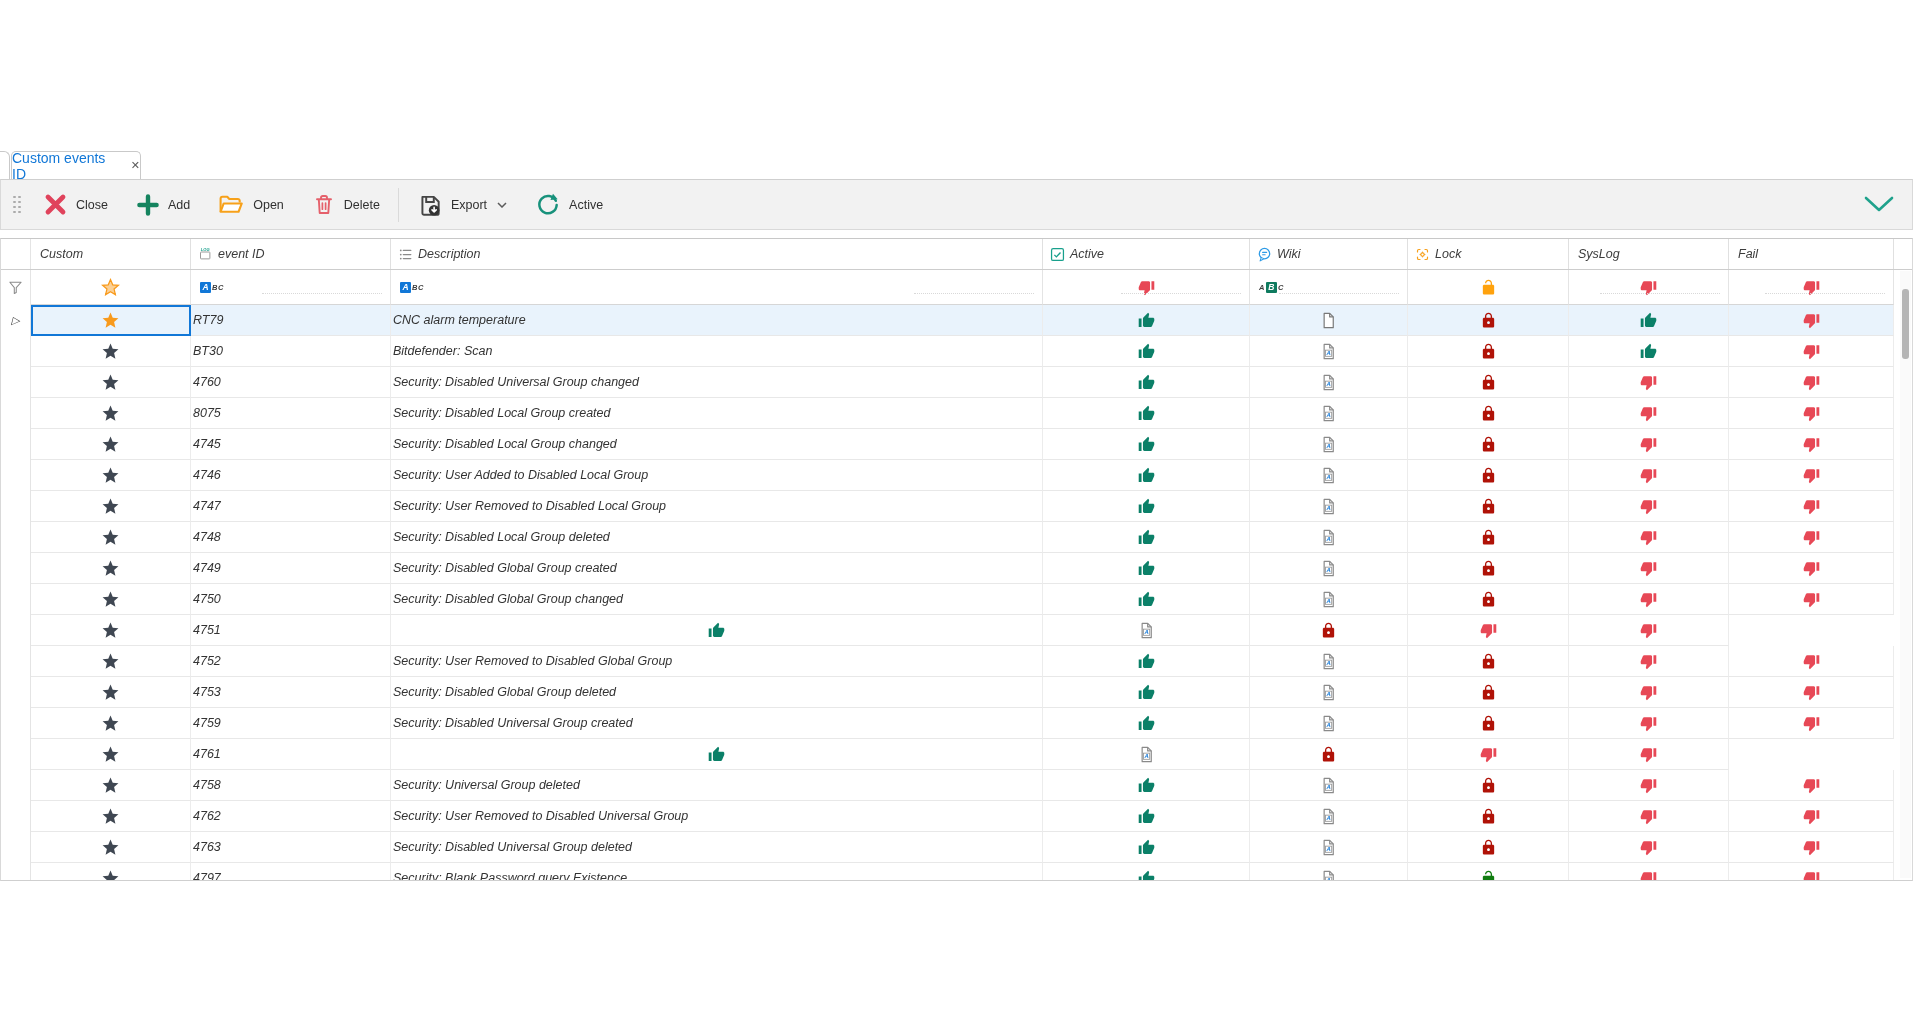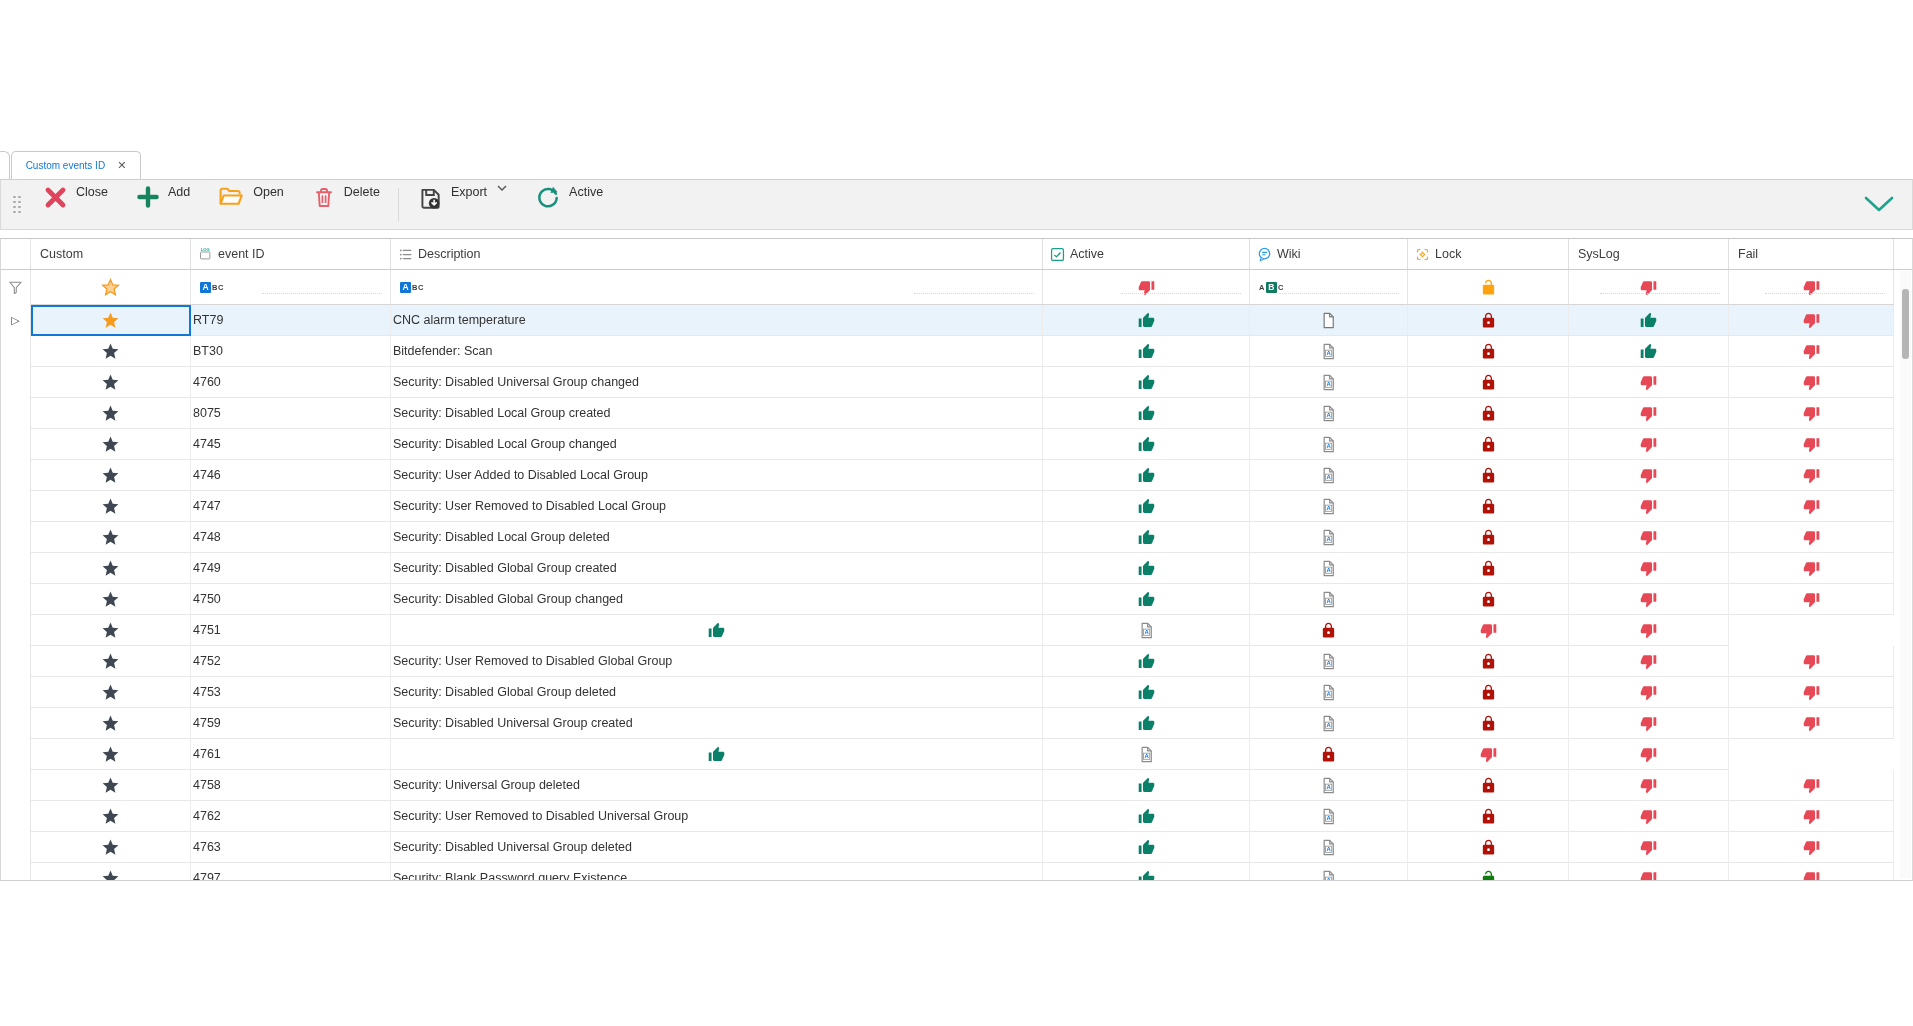--- a/index.html
+++ b/index.html
@@ -10,44 +10,44 @@
   }
   .app{position:absolute;left:0;top:148px;width:1913px;height:733px;}
 
   
   .tabbar{position:relative;height:31px;background:#fff;}
   .tab-sliver{position:absolute;left:0;top:3px;bottom:0;width:9px;background:#fff;
     border:1px solid #c9c9c9;border-left:none;border-bottom:none;border-radius:0 6px 0 0;}
   .tab{position:absolute;left:11px;top:3px;bottom:0;width:130px;background:#fff;
     border:1px solid #c9c9c9;border-bottom:none;border-radius:5px 5px 0 0;
     display:flex;align-items:center;justify-content:center;gap:12px;box-sizing:border-box;}
-  .tab-label{color:var(--blue,#1177D7);font-size:10px;}
+  .tab-label{color:var(--blue,#1177D7);font-size:14px;}
   .tab-close{color:#5a5a5a;font-size:11px;line-height:1;cursor:default;}
 
   
   .toolbar{position:relative;height:51px;background:var(--toolbar-bg,#F2F2F2);
     border-top:1px solid #cfcfcf;border-bottom:1px solid #d9d9d9;
     border-left:1px solid #d9d9d9;border-right:1px solid #d9d9d9;
     display:flex;align-items:center;box-sizing:border-box;padding-left:8px;}
   .grip{display:grid;grid-template-columns:repeat(2,3px);grid-auto-rows:3px;gap:2px;margin:0 8px 0 4px;}
   .grip i{width:2.5px;height:2.5px;border-radius:50%;background:#ababab;}
-  .tbtn{display:flex;align-items:flex-start;gap:8px;padding:0 14px;height:40px;font-size:12.5px;color:#303030;}
+  .tbtn{display:flex;align-items:center;gap:8px;padding:0 14px;height:40px;font-size:12.5px;color:#303030;}
   .tbtn svg{display:block;}
   .tb-sep{width:1px;height:34px;background:#dadada;margin:0 4px;}
   .tb-spacer{flex:1;}
   .tb-overflow{margin-right:18px;display:flex;align-items:center;}
   .drop-chev{margin-left:2px;}
 
   
   :root{
     --cols:30px 160px 200px 652px 207px 158px 161px 160px 165px;
   }
   .grid{position:absolute;left:0;right:0;top:90px;bottom:0;background:#fff;
     border-top:1px solid #c8c8c8;border-left:1px solid #d9d9d9;border-right:1px solid #d9d9d9;
-    border-bottom:1px solid #cfcfcf;box-sizing:border-box;overflow:hidden;}
+    border-bottom:1px solid #cfcfcf;box-sizing:border-box;overflow:hidden;font-style:italic;}
   .hrow{display:grid;grid-template-columns:var(--cols);height:30px;border-bottom:1px solid #cdcdcd;background:#fff;}
   .hcell{display:flex;align-items:center;padding-left:7px;font-size:12.5px;color:var(--header-text,#3C3C3C);
     border-right:1px solid #e0e0e0;box-sizing:border-box;gap:5px;white-space:nowrap;overflow:hidden;}
   .hcell.noicon{padding-left:9px;}
   .frow{display:grid;grid-template-columns:var(--cols);height:35px;background:#fff;}
   .fcell{position:relative;display:flex;align-items:center;border-right:1px solid #e4e4e4;
     border-bottom:1px solid #d6d6d6;box-sizing:border-box;}
   .fcell.text-f{padding-left:9px;}
   .fcell.center{justify-content:center;}
   .fdots{position:absolute;right:8px;bottom:10px;width:120px;border-bottom:1px dotted #d9d9d9;}

